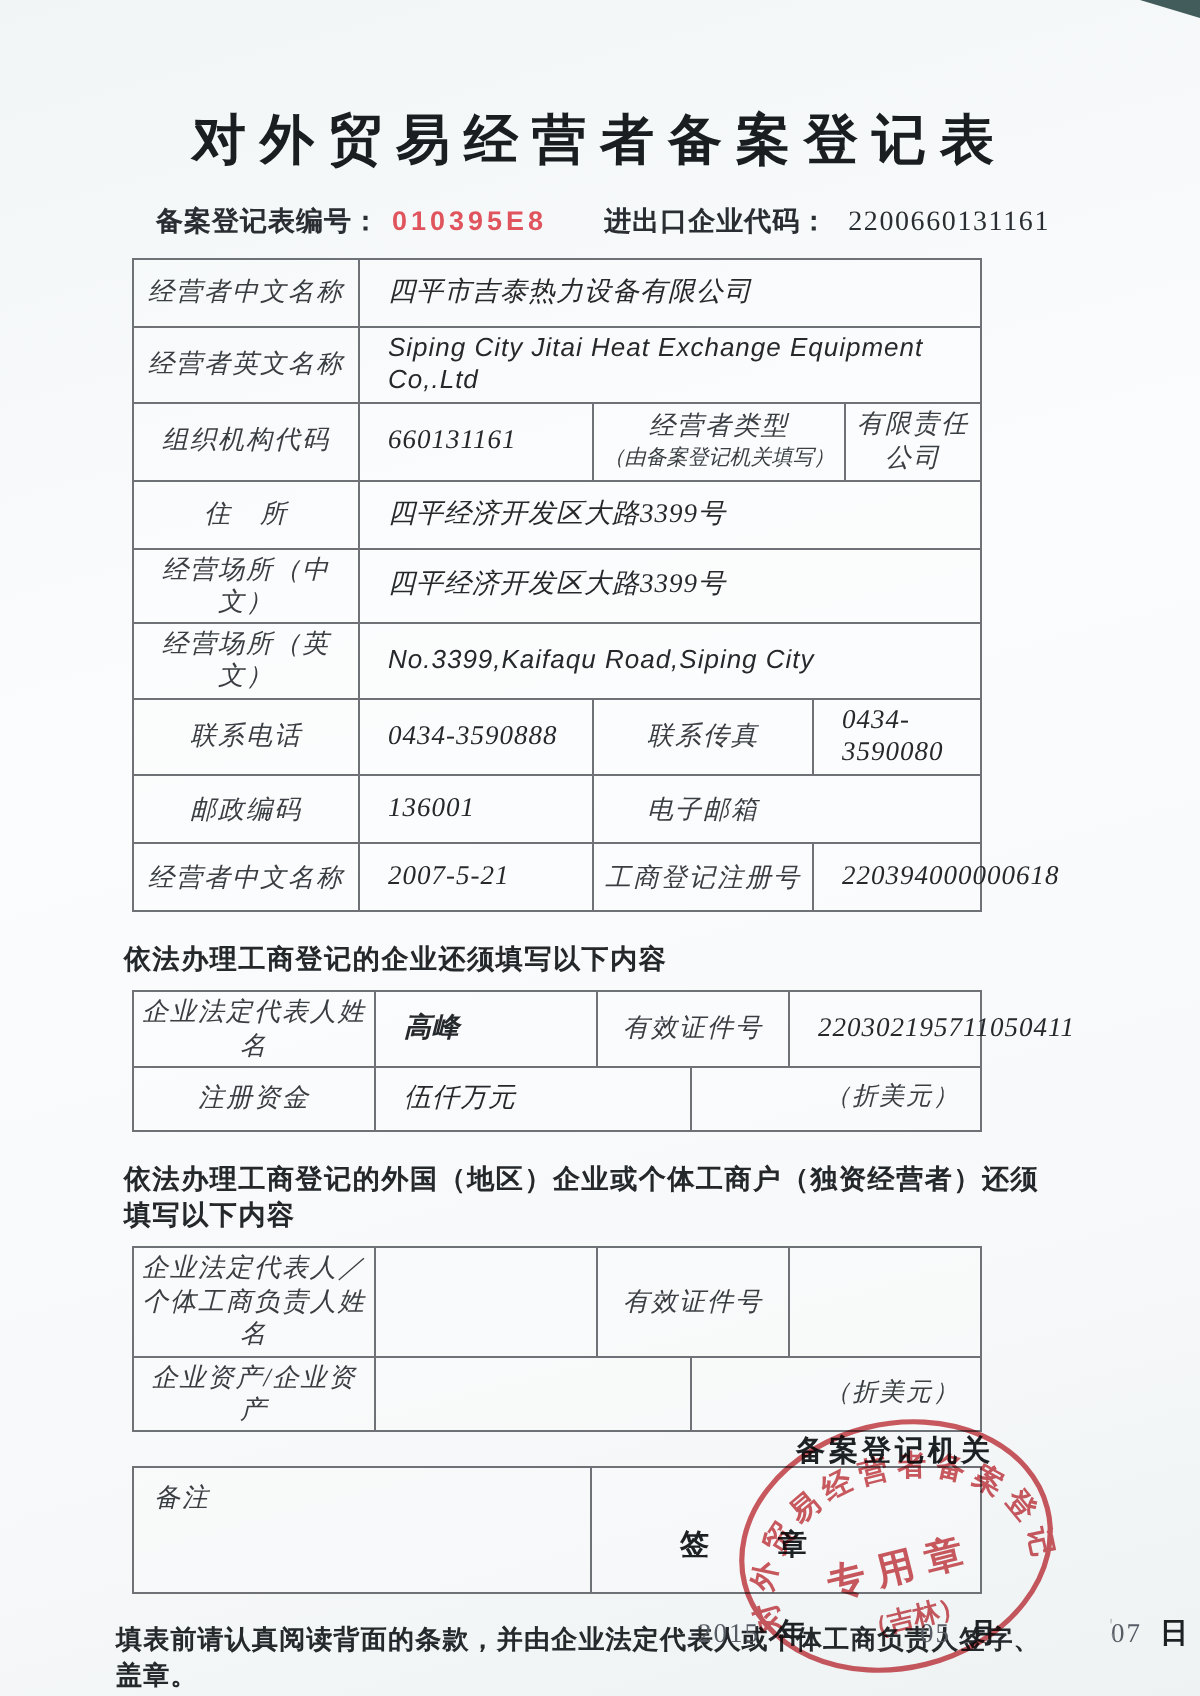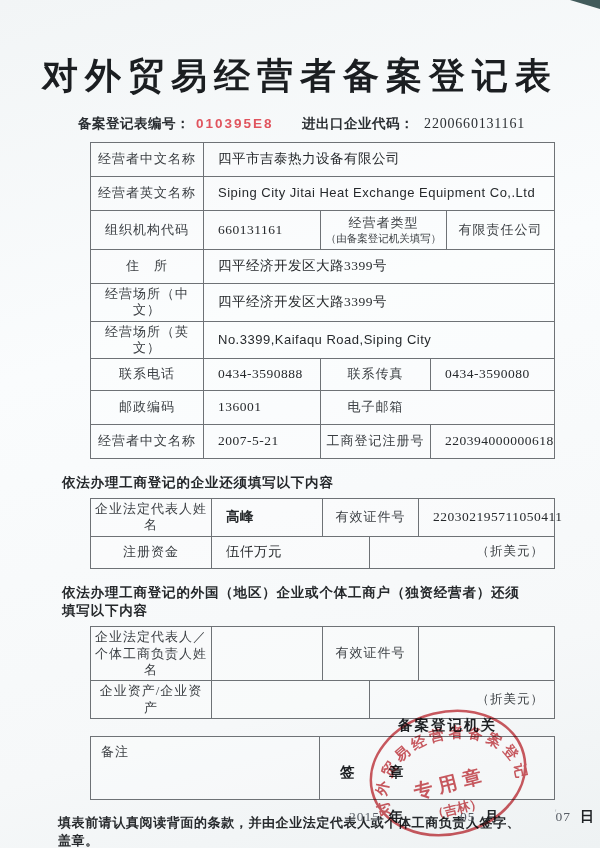--- a/index.html
+++ b/index.html
@@ -14,36 +14,36 @@
     background:linear-gradient(165deg,#f2f5f6 0%,#fafcfd 38%,#f6f8f9 78%,#eef2f3 100%);
     overflow:hidden;
   }
   .corner-sliver{
     position:absolute;top:0;right:0;width:0;height:0;
     border-top:9px solid #22403f;border-left:30px solid transparent;opacity:.85;
   }
   .title{
     margin:52px 0 0 0;text-align:center;
     font-family:"Liberation Sans","DejaVu Sans",sans-serif;
-    font-size:36px;font-weight:700;letter-spacing:7px;color:#1b1e21;
+    font-size:27px;font-weight:700;letter-spacing:7px;color:#1b1e21;
   }
   .content{position:relative;margin:14px 0 0 62px;width:470px;}
   .meta-row{
     display:flex;justify-content:space-between;align-items:baseline;
     margin:0 7px 9px 16px;font-size:13.5px;color:#2a2e32;
   }
   .meta-label{font-weight:600;letter-spacing:.5px;}
   .red-no{
     color:#e0545e;font-family:"Liberation Sans","DejaVu Sans",sans-serif;
     font-size:13.5px;letter-spacing:2px;margin-left:6px;font-weight:bold;
   }
   .code-val{font-size:14px;letter-spacing:.8px;margin-left:10px;}
   .tbl{
-    margin-left:28px;width:465px;border:1px solid #6e7276;
-    box-sizing:border-box;background:rgba(255,255,255,.25);
+    margin-left:4px;width:425px;border:1px solid #6e7276;
+    box-sizing:border-box;background:rgba(255,255,255,.25);font-style:italic;
   }
   .row{display:grid;border-top:1px solid #6e7276;}
   .row:first-child{border-top:none;}
   .c{
     display:flex;align-items:center;justify-content:center;
     border-left:1px solid #6e7276;box-sizing:border-box;
     min-height:33px;padding:2px 4px;text-align:center;
     font-size:13px;color:#3a3e42;letter-spacing:1px;line-height:1.25;
   }
   .c:first-child{border-left:none;}

